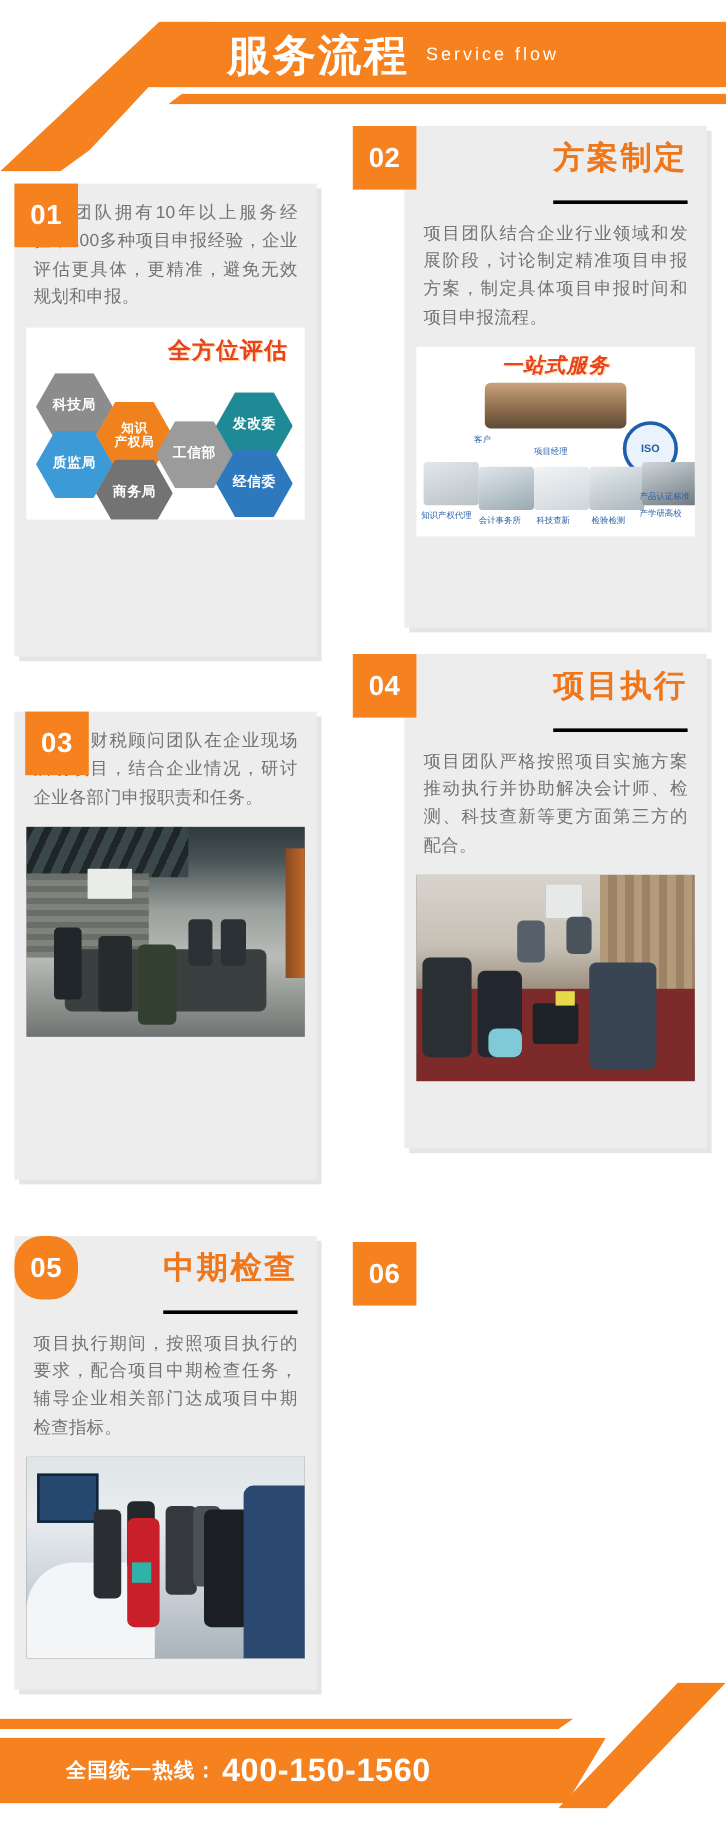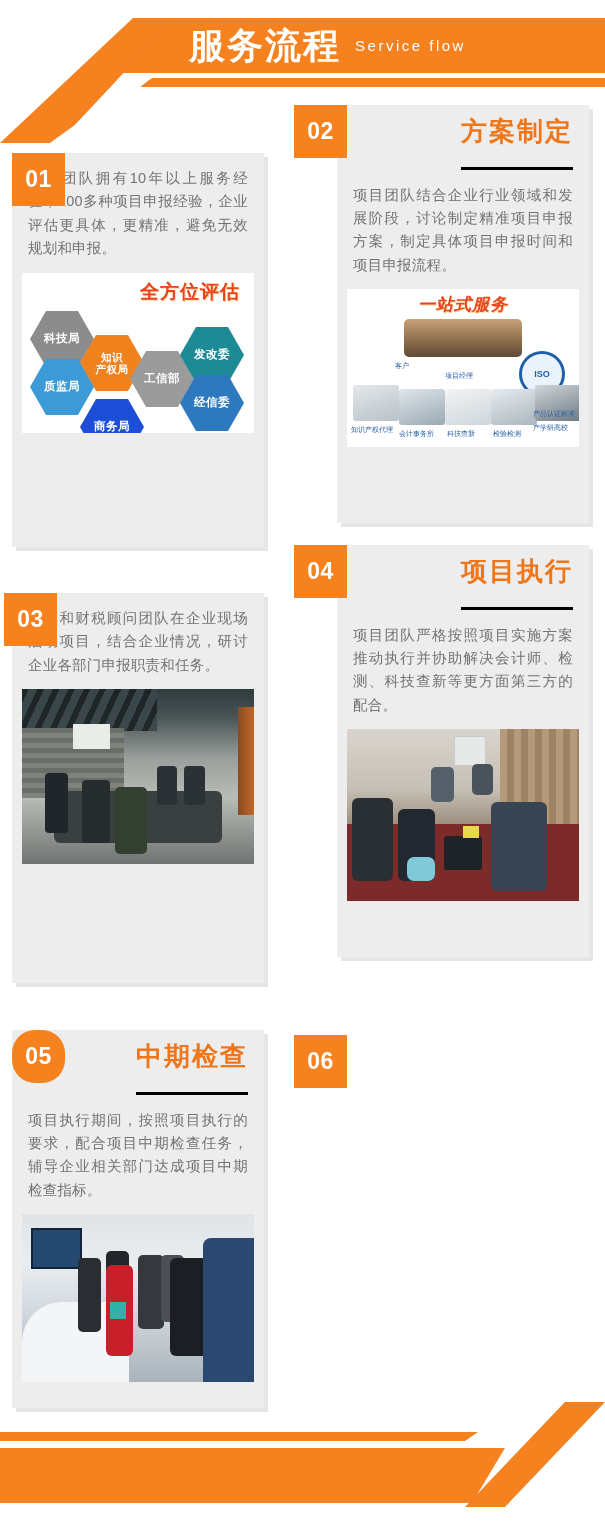--- a/index.html
+++ b/index.html
@@ -173,21 +173,21 @@
           </div>
         <div class="hex" style="left:8px;top:86px;background:#3C9BD6;">
             <span>质监局</span>
           </div>
         <div class="hex" style="left:108px;top:78px;background:#9B9B9B;">
             <span>工信部</span>
           </div>
         <div class="hex" style="left:158px;top:54px;background:#1E8A96;">
             <span>发改委</span>
           </div>
-        <div class="hex" style="left:58px;top:126px;background:#1d4ed8;">
+        <div class="hex" style="left:58px;top:110px;background:#737373;">
             <span>商务局</span>
           </div>
         <div class="hex" style="left:158px;top:102px;background:#2E79BD;text-align:right;">
             <span>经信委</span>
           </div>
       </div>
     </div>
   </div>
   <div class="badge" style="left:12px;top:153px;">
       <span>01</span>
@@ -234,21 +234,21 @@
         <div style="position:absolute;left:22%;top:20%;width:16%;height:14%;background:#e9ece8;"></div>
         <div style="position:absolute;left:14%;top:58%;width:72%;height:30%;background:#3a3f40;border-radius:6px;"></div>
         <div style="position:absolute;left:10%;top:48%;width:10%;height:34%;background:#20262a;border-radius:4px;"></div>
         <div style="position:absolute;left:26%;top:52%;width:12%;height:36%;background:#262b2e;border-radius:4px;"></div>
         <div style="position:absolute;left:40%;top:56%;width:14%;height:38%;background:#33402f;border-radius:5px;"></div>
         <div style="position:absolute;left:58%;top:44%;width:9%;height:22%;background:#2b3134;border-radius:4px;"></div>
         <div style="position:absolute;left:70%;top:44%;width:9%;height:22%;background:#2b3134;border-radius:4px;"></div>
       </div>
     </div>
   </div>
-  <div class="badge" style="left:4px;top:593px;">
+  <div class="badge" style="left:21px;top:593px;">
       <span>03</span>
     </div>
 
   <div class="card" style="left:337px;top:545px;width:252px;height:412px;">
     <div class="card-head">
       <span class="card-title">项目执行</span>
     </div>
     <div class="card-body">项目团队严格按照项目实施方案推动执行并协助解决会计师、检测、科技查新等更方面第三方的配合。</div>
     <div class="card-media">
       <div class="photo" style="height:172px;">
@@ -297,15 +297,19 @@
     </div>
 
   <div class="badge" style="left:294px;top:995px;margin-top:40px;">
       <span>06</span>
     </div>
 
   <div class="footer">
     <div class="ft-stripe"></div>
     <div class="ft-bar"></div>
     <div class="ft-diag"></div>
+    <div class="ft-text">
+      <span class="ft-label">全国统一热线：</span>
+      <span class="ft-phone">400-150-1560</span>
+    </div>
   </div>
 
 </div>
 
 </body></html>

